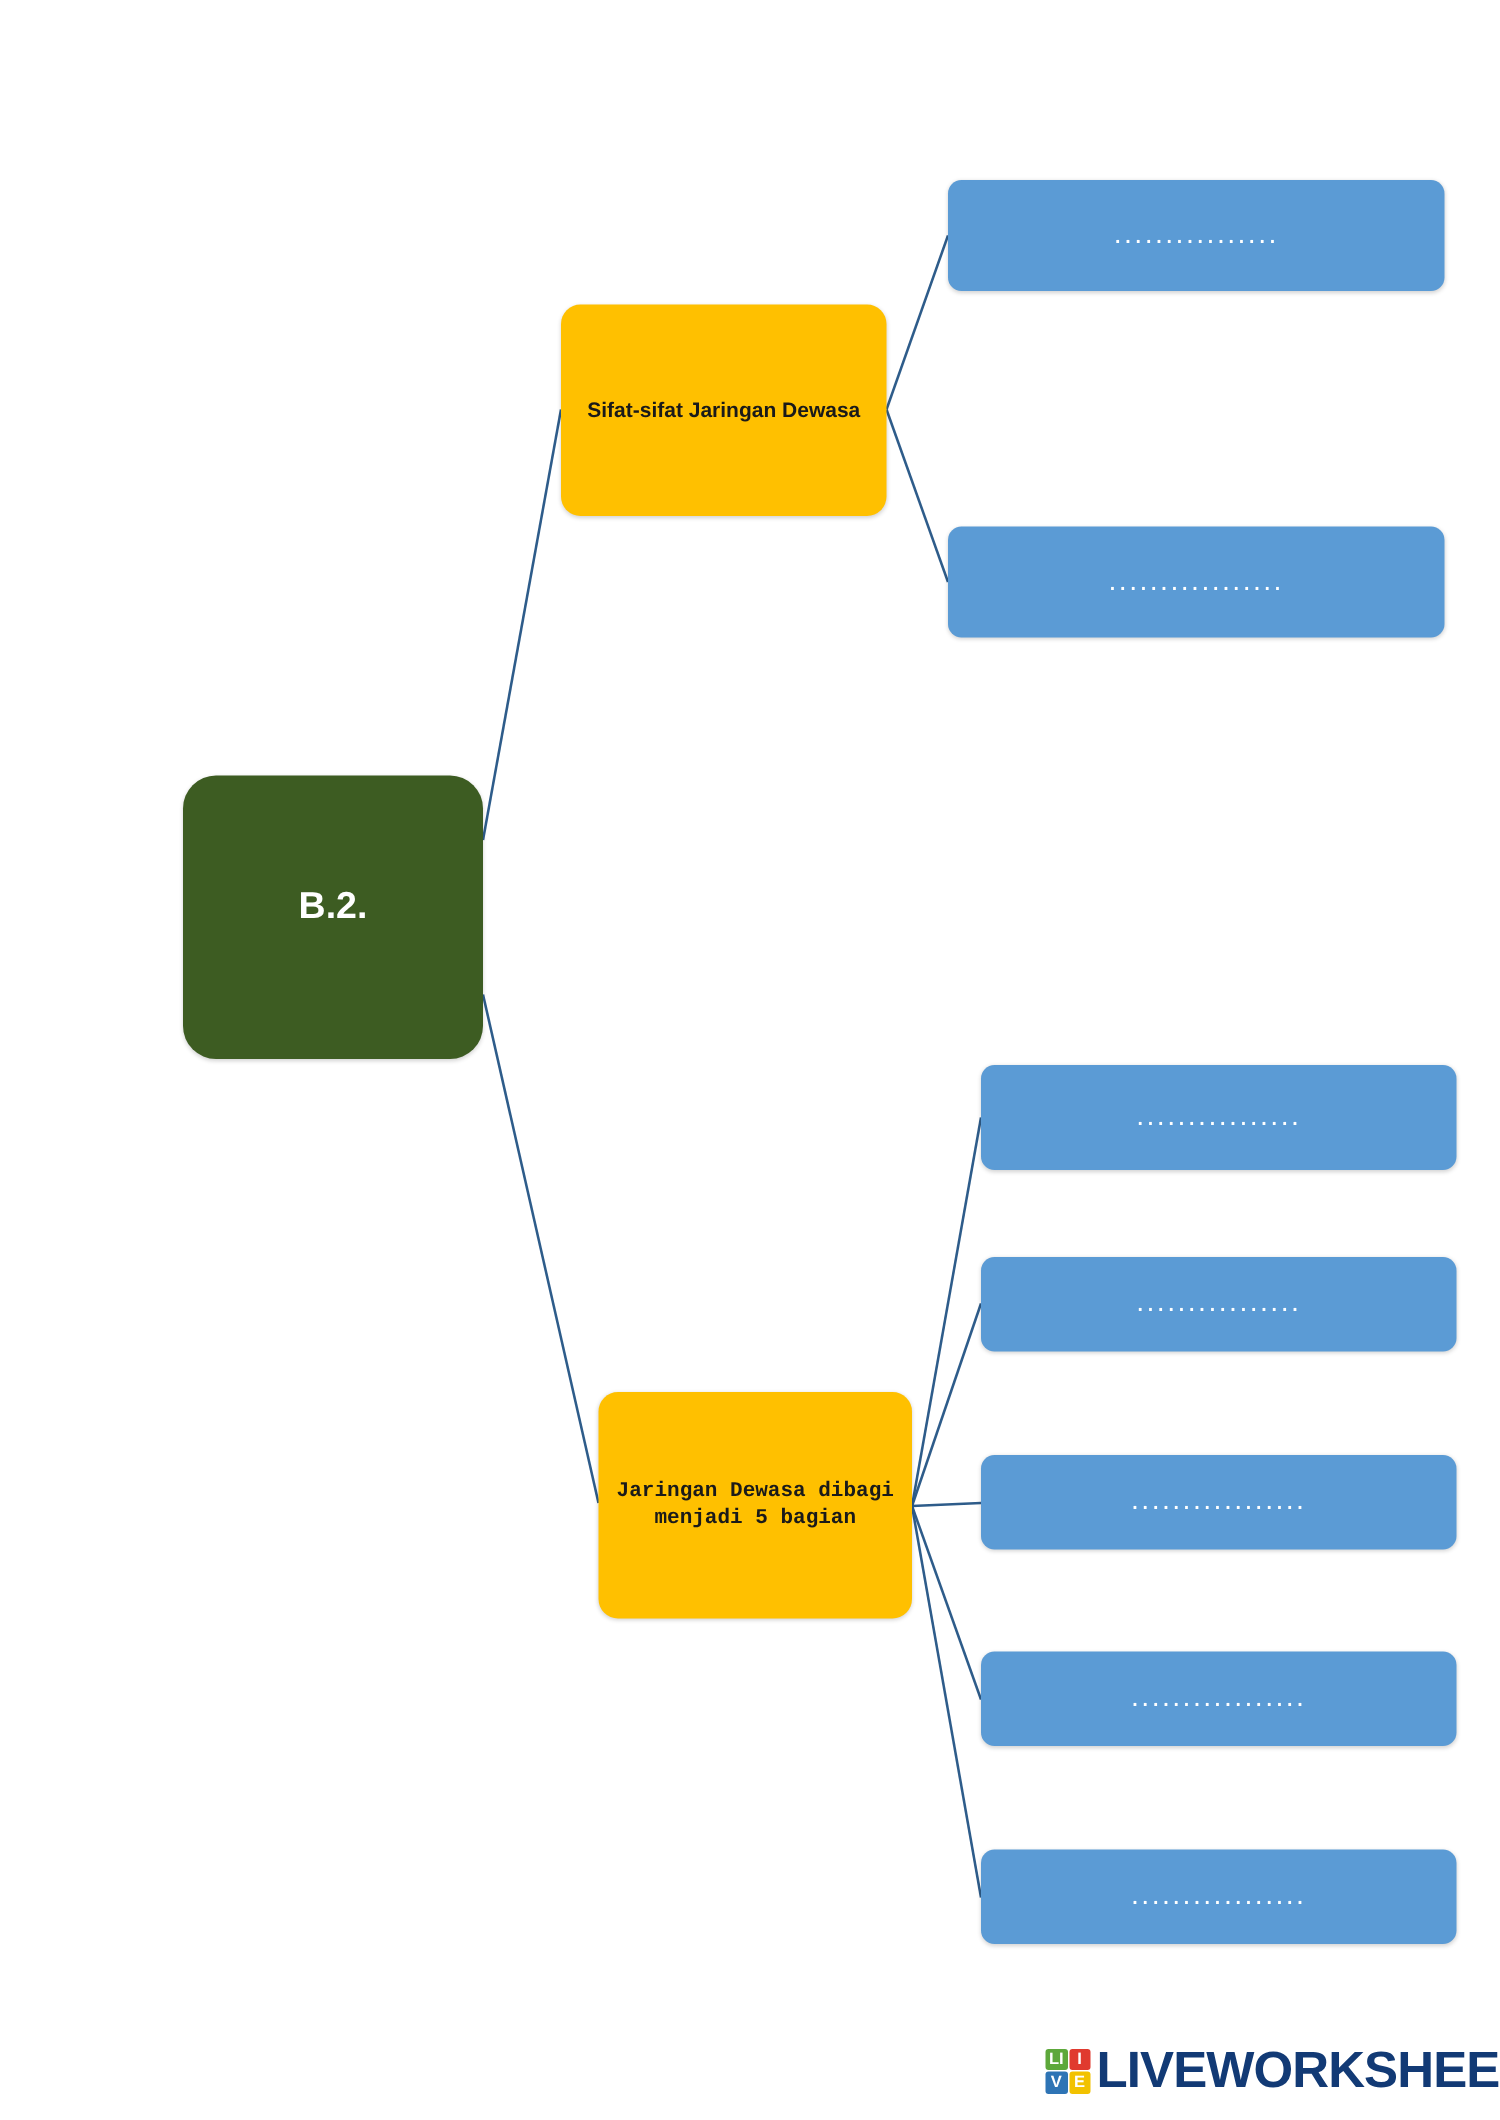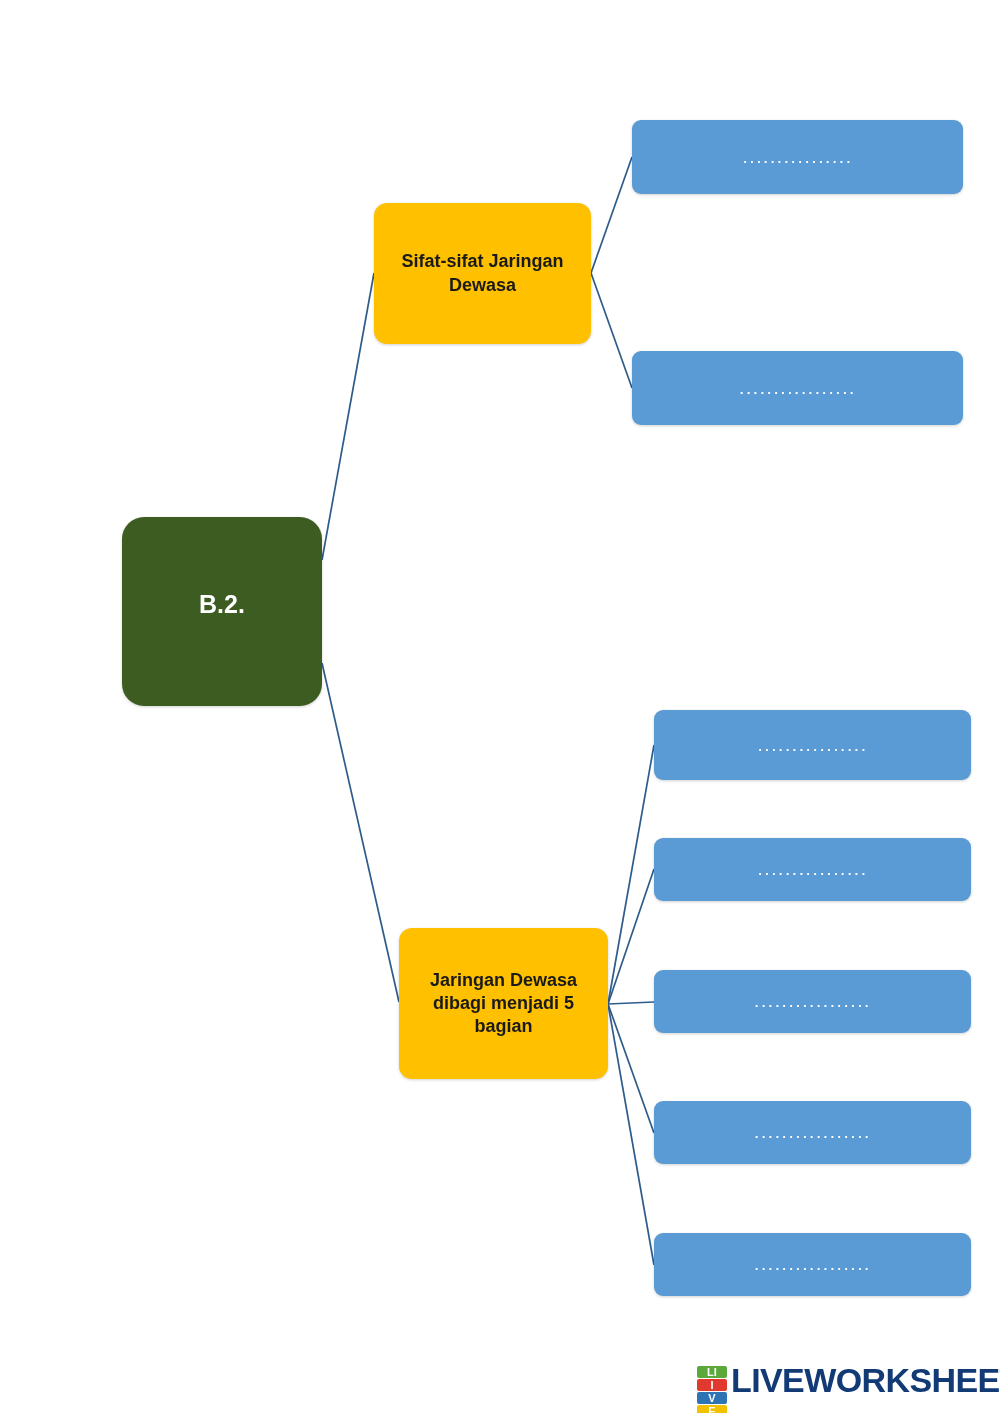--- a/index.html
+++ b/index.html
@@ -54,21 +54,21 @@
     border-radius: 22px;
     flex-direction: column;
   }
   .node-root .root-line1 { margin-bottom: 16px; }
   .node-root .root-line2 { }
 
   .node-branch {
     background: #FFC000;
     color: #1A1A1A;
     font-weight: bold;
-    font-size: 18px;
+    font-size: 14px;
     border-radius: 13px;
   }
 
   .node-blank {
     background: #5B9BD5;
     color: #FFFFFF;
     font-weight: normal;
     font-size: 19px;
     border-radius: 9px;
     letter-spacing: 1.6px;
@@ -80,21 +80,21 @@
     left: 697px;
     top: 1361px;
     display: flex;
     align-items: center;
     gap: 4px;
   }
   .logo-mark {
     width: 30px;
     height: 30px;
     display: grid;
-    grid-template-columns: 1fr;
+    grid-template-columns: 1fr 1fr;
     grid-template-rows: 1fr 1fr;
     gap: 1px;
   }
   .logo-cell {
     display: flex;
     align-items: center;
     justify-content: center;
     font-size: 11px;
     font-weight: bold;
     color: #ffffff;
@@ -145,21 +145,21 @@
   </div>
 
   <div class="node node-blank" style="left:632px; top:120px; width:331px; height:74px;">
     <span>................</span>
   </div>
 
   <div class="node node-blank" style="left:632px; top:351px; width:331px; height:74px;">
     <span>.................</span>
   </div>
 
-  <div class="node node-branch" style="left:399px; top:928px; width:209px; height:151px;">
+  <div class="node node-branch" style="left:399px; top:928px; width:209px; height:151px;font-family:Liberation Mono, monospace;">
     <span>Jaringan Dewasa dibagi menjadi 5 bagian</span>
   </div>
 
   <div class="node node-blank" style="left:654px; top:710px; width:317px; height:70px;">
     <span>................</span>
   </div>
 
   <div class="node node-blank" style="left:654px; top:838px; width:317px; height:63px;">
     <span>................</span>
   </div>

